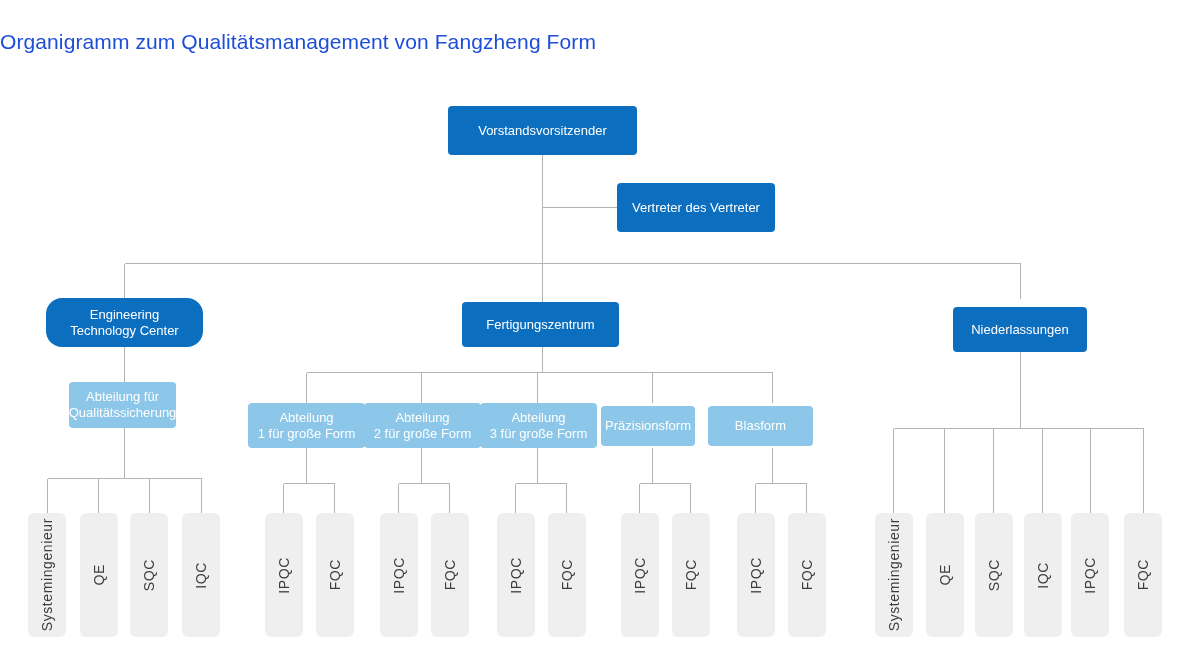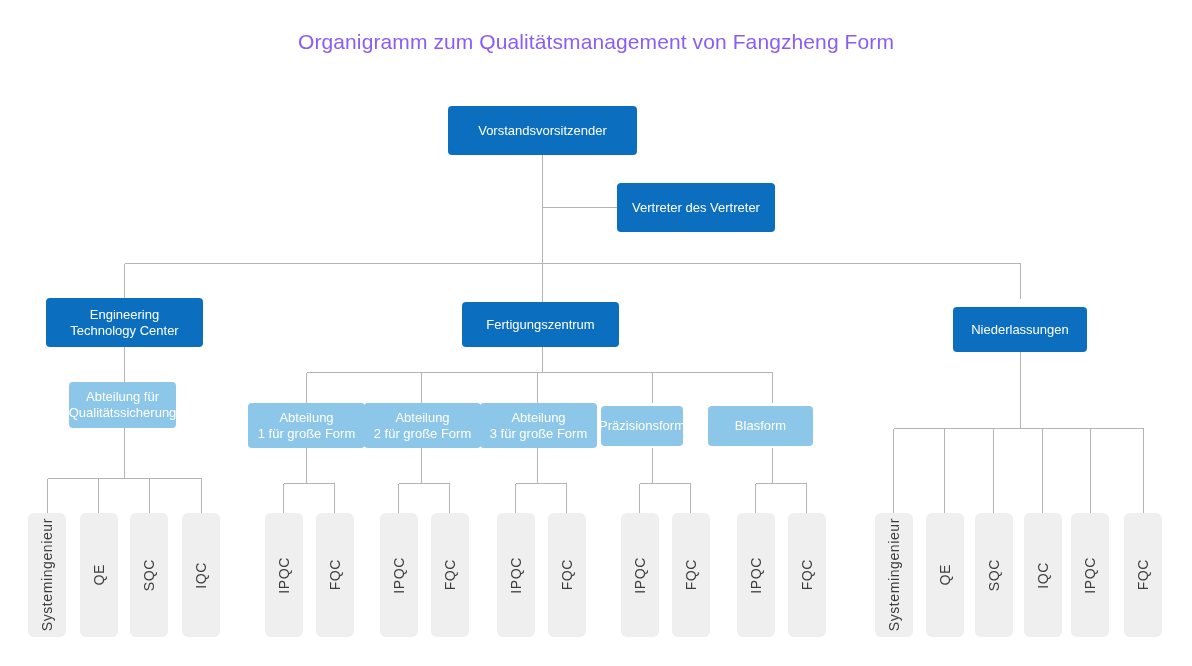--- a/index.html
+++ b/index.html
@@ -17,23 +17,23 @@
     width: 1192px;
     height: 666px;
     background: #ffffff;
     overflow: hidden;
   }
   #title {
     position: absolute;
     left: 0;
     top: 30px;
     width: 1192px;
-    text-align: center;
+    text-align: left;
     font-size: 21px;
-    color: #8b5cf6;
+    color: #1d4ed8;
     font-weight: normal;
     letter-spacing: 0.1px;
     white-space: nowrap;
   }
   
   #lines {
     position: absolute;
     left: 0;
     top: 0;
     width: 1192px;
@@ -150,21 +150,21 @@
   </svg>
 
   <div class="node primary" style="left:448px; top:106px; width:189px; height:49px;">
     <span class="txt">Vorstandsvorsitzender</span>
   </div>
 
   <div class="node primary" style="left:617px; top:183px; width:158px; height:49px;">
     <span class="txt">Vertreter des Vertreter</span>
   </div>
 
-  <div class="node primary" style="left:46px; top:298px; width:157px; height:49px;">
+  <div class="node primary" style="left:46px; top:298px; width:157px; height:49px;border-radius:16px;">
     <span class="txt">Engineering
 Technology Center</span>
   </div>
 
   <div class="node primary" style="left:462px; top:302px; width:157px; height:45px;">
     <span class="txt">Fertigungszentrum</span>
   </div>
 
   <div class="node primary" style="left:953px; top:299px; width:134px; height:45px;margin-top:8px;">
     <span class="txt">Niederlassungen</span>
@@ -183,21 +183,21 @@
   <div class="node secondary" style="left:364px; top:403px; width:117px; height:45px;">
     <span class="txt">Abteilung
 2 für große Form</span>
   </div>
 
   <div class="node secondary" style="left:480px; top:403px; width:117px; height:45px;">
     <span class="txt">Abteilung
 3 für große Form</span>
   </div>
 
-  <div class="node secondary" style="left:601px; top:406px; width:82px; height:40px;">
+  <div class="node secondary" style="left:601px; top:406px; width:94px; height:40px;">
     <span class="txt">Präzisionsform</span>
   </div>
 
   <div class="node secondary" style="left:708px; top:406px; width:105px; height:40px;">
     <span class="txt">Blasform</span>
   </div>
 
   <div class="node leaf" style="left:28px; top:513px; width:38px; height:124px;">
     <span class="leaf-label">Systemingenieur</span>
   </div>

